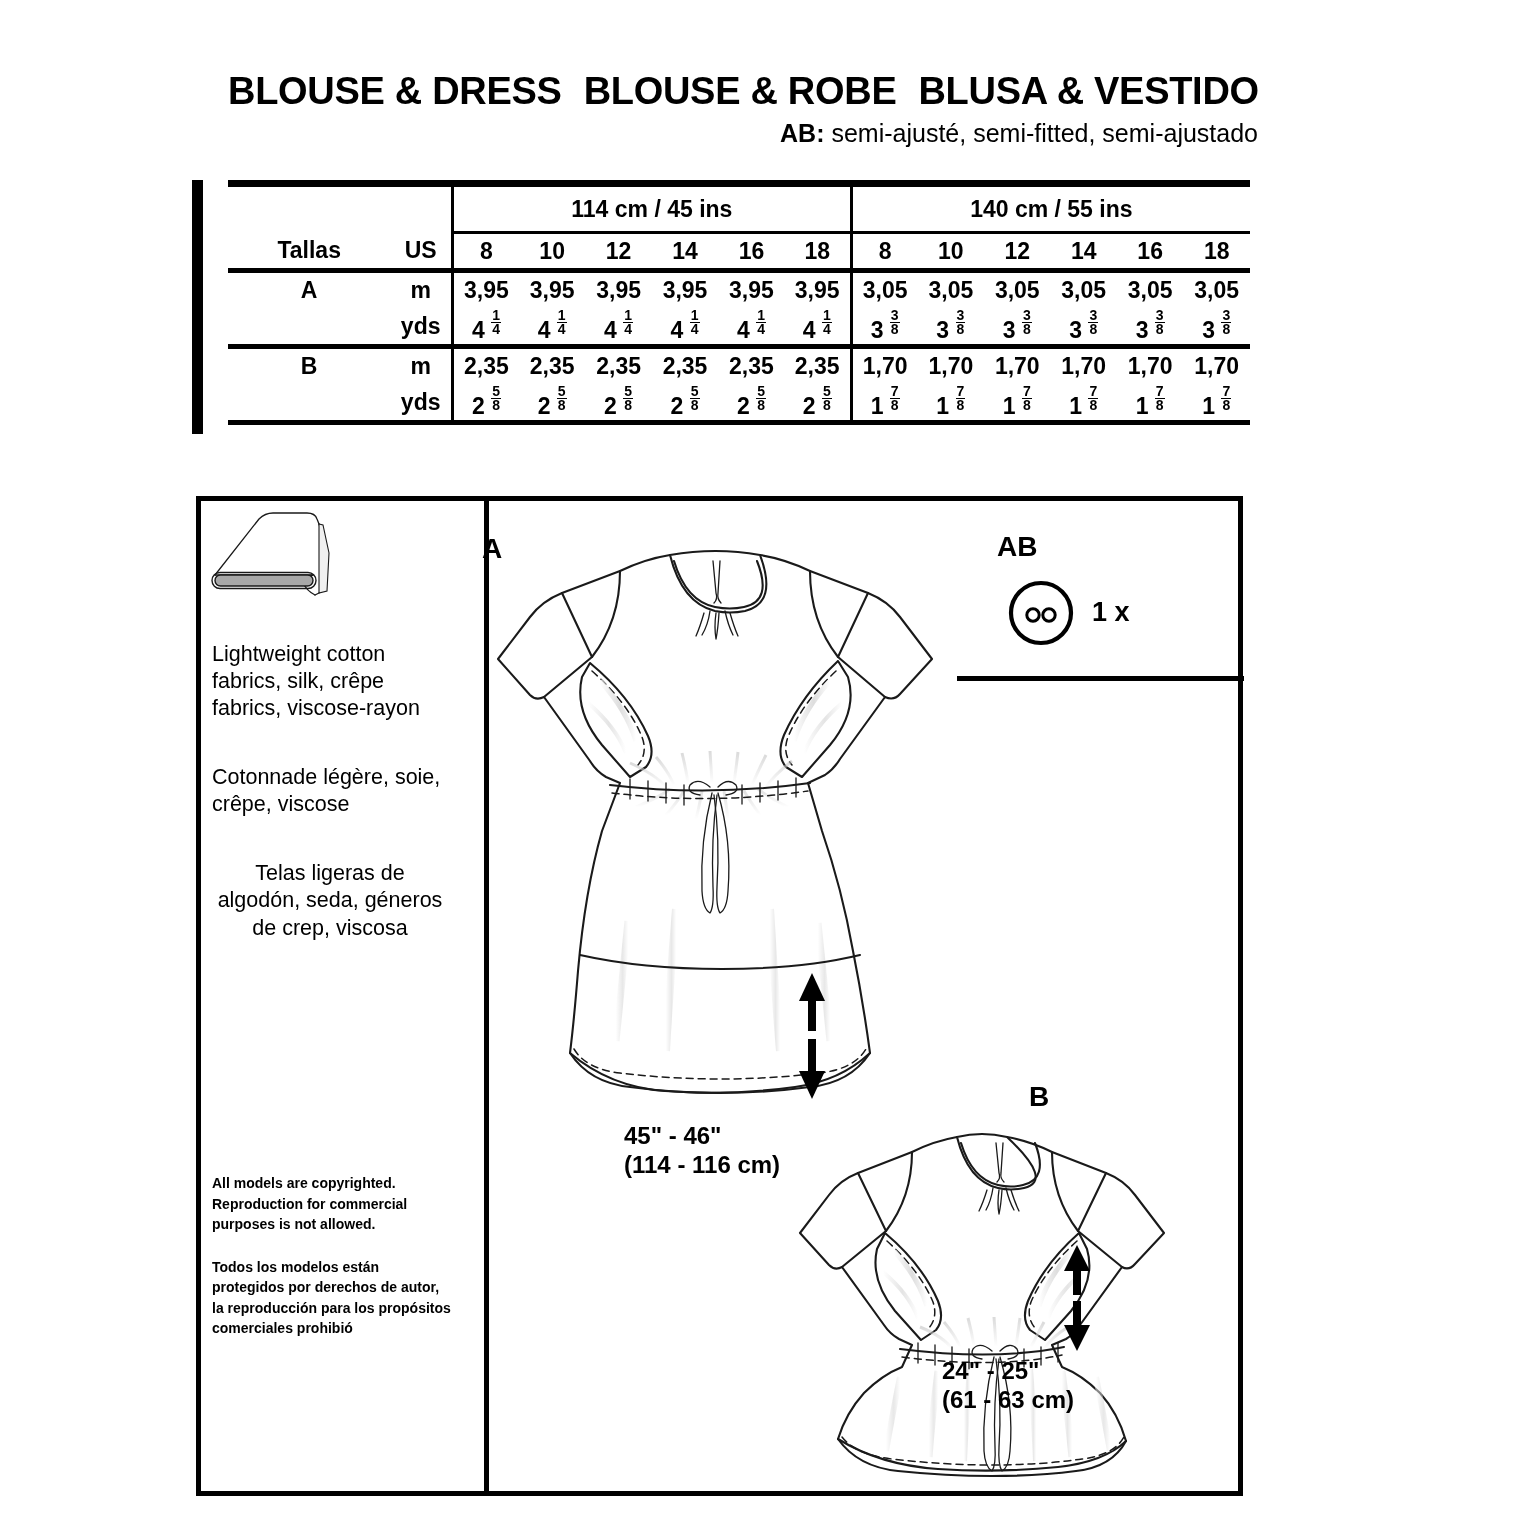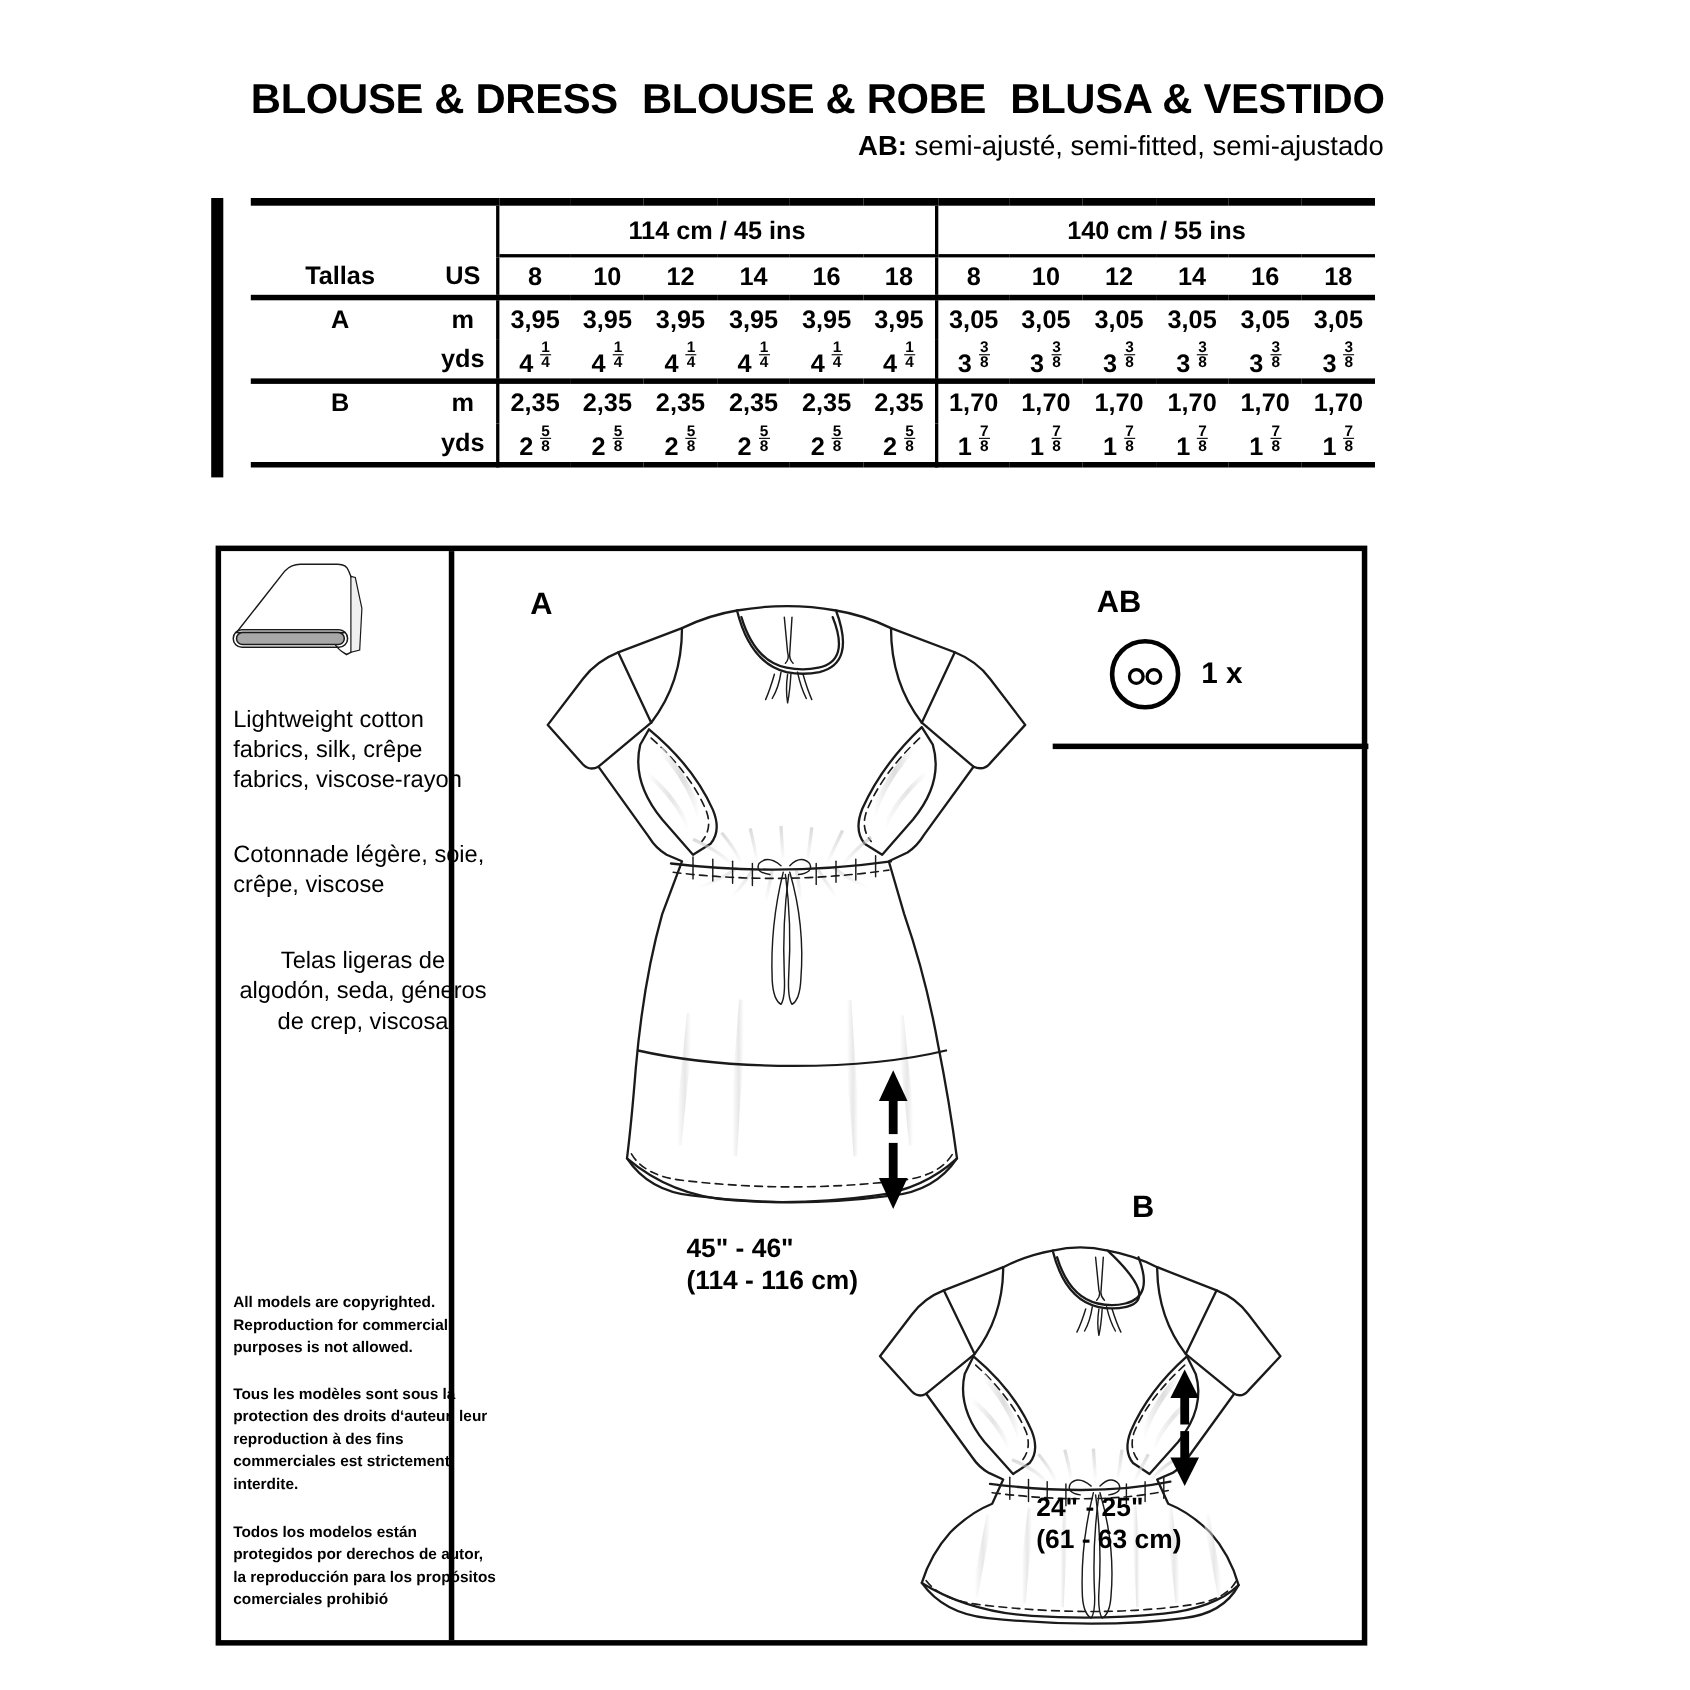--- a/index.html
+++ b/index.html
@@ -119,21 +119,21 @@
     top: 496px;
     width: 1047px;
     height: 1000px;
     border: 5px solid #000;
     box-sizing: border-box;
     background: #fff;
   }
   #fabric-col {
     position: absolute;
     left: 0; top: 0;
-    width: 212px;
+    width: 288px;
     height: 100%;
     border-right: 5px solid #000;
     box-sizing: border-box;
   }
   #fabric-bolt {
     position: absolute;
     left: 10px;
     top: 6px;
     width: 170px;
     height: 95px;
@@ -372,21 +372,20 @@
     </svg>
 
     <div id="fabric-text">
       <div class="blk">Lightweight cotton fabrics, silk, crêpe fabrics, viscose-rayon</div>
       <div class="blk">Cotonnade légère, soie, crêpe, viscose</div>
       <div class="blk">Telas ligeras de algodón, seda, géneros de crep, viscosa</div>
     </div>
 
     <div id="copyright-text">
       <div class="blk">All models are copyrighted. Reproduction for commercial purposes is not allowed.</div>
-      <div class="blk">Tous les modèles sont sous la protection des droits d‘auteur, leur reproduction à des fins commerciales est strictement interdite.</div>
       <div class="blk">Todos los modelos están protegidos por derechos de autor, la reproducción para los propósitos comerciales prohibió</div>
     </div>
   </div>
 
   <div id="illus-col">
 
     <div class="view-letter" id="letter-A">A</div>
     <div class="view-letter" id="letter-B">B</div>
 
     <div id="ab-box">

